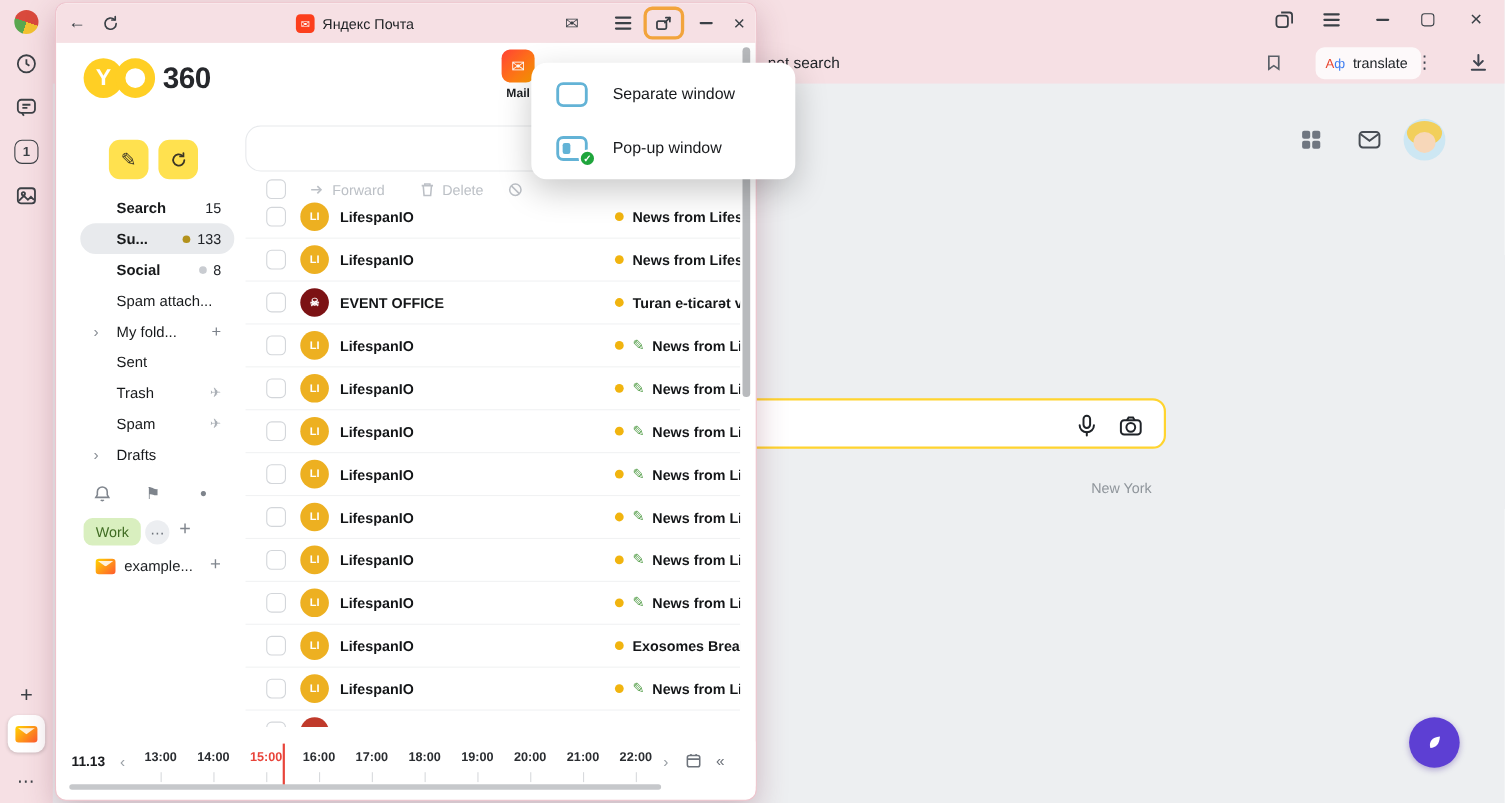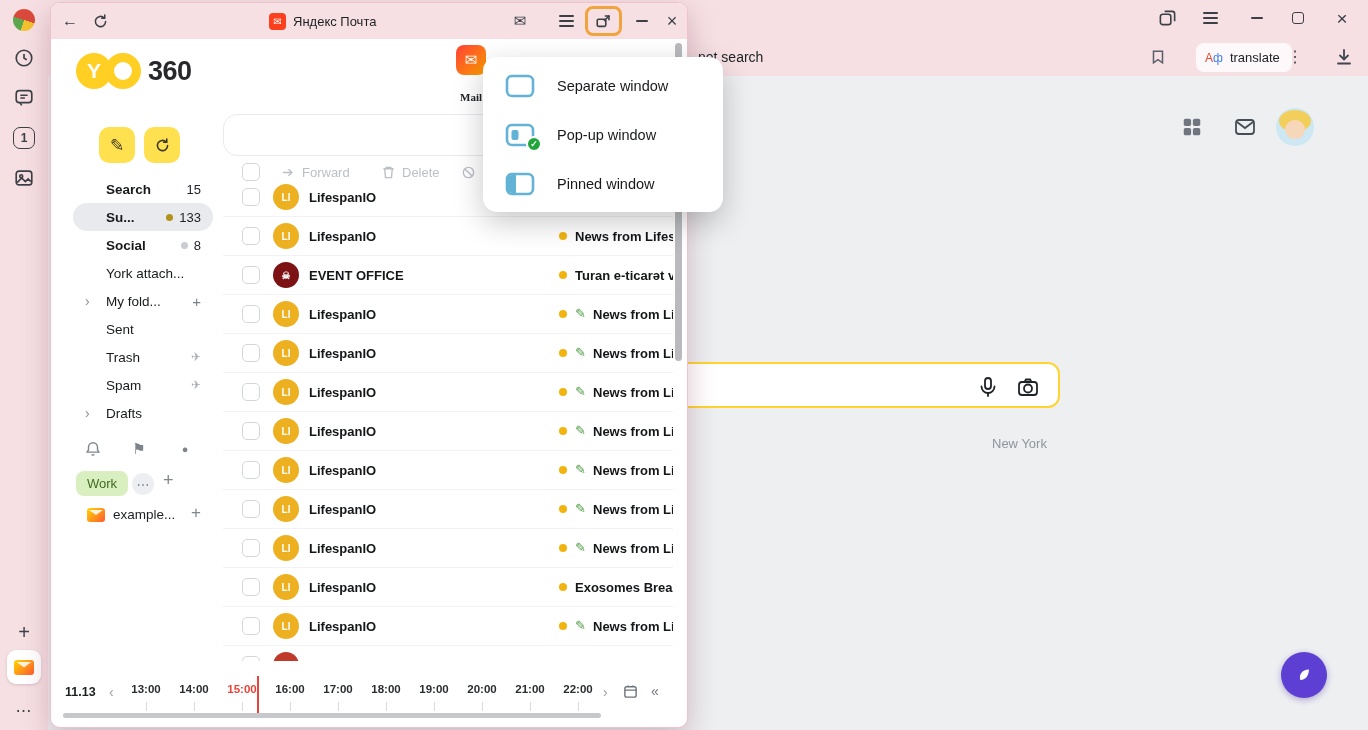--- a/index.html
+++ b/index.html
@@ -60,21 +60,21 @@
   
   .logo-y { position:absolute; left:25px; top:50px; width:36px; height:36px; border-radius:50%; background:#ffcf24; color:#fff; font-weight:800; font-size:21px; display:flex; align-items:center; justify-content:center; z-index:1; }
   .logo-ring { position:absolute; left:54px; top:50px; width:36px; height:36px; border-radius:50%; background:#fff; border:9px solid #ffcf24; z-index:2; }
   .logo-360 { position:absolute; left:97px; top:53px; font-size:27px; font-weight:800; color:#26282c; letter-spacing:-0.5px; }
   .mail-search-wrap { position:absolute; left:160px; top:50px; width:168px; height:36px; border-radius:10px; background:#f1f3f5; }
   .mail-search-wrap input { position:absolute; left:14px; top:7px; width:120px; height:22px; border:none; background:transparent; outline:none; font-size:14px; color:#26282c; font-family:"Liberation Sans",sans-serif; }
   .mail-search-wrap input::placeholder { color:#9aa1a8; }
   .mail-search-mag { position:absolute; right:9px; top:9px; }
   .mail-tab { position:absolute; left:394px; top:42px; width:52px; text-align:center; }
   .mail-tab-icon { width:30px; height:30px; margin:0 auto; border-radius:8px; background:linear-gradient(135deg,#ff4135,#ff9e00); display:flex; align-items:center; justify-content:center; color:#fff; font-size:15px; }
-  .mail-tab-label { margin-top:16px; font-size:11px; font-weight:bold; color:#1d2023;font-family:Liberation Serif, serif; }
+  .mail-tab-label { margin-top:4px; font-size:11px; font-weight:bold; color:#1d2023; }
 
   
   .yellow-btn { position:absolute; top:124px; width:36px; height:36px; border-radius:10px; background:#ffe14f; display:flex; align-items:center; justify-content:center; color:#3b3626; font-size:17px; }
   .folder-list { position:absolute; left:22px; top:172px; width:140px; }
   .folder-row { position:relative; height:28px; display:flex; align-items:center; padding:0 12px 0 33px; border-radius:14px; }
   .folder-row.selected { background:#e8eaed; }
   .chev { position:absolute; left:12px; color:#8b9097; font-size:14px; }
   .flabel { font-size:13.5px; color:#17191b; white-space:nowrap; }
   .flabel.b { font-weight:bold; }
   .fsp { flex:1; }
@@ -304,21 +304,21 @@
           <span class="fdot" style="background: rgb(179, 146, 28);"></span>
           <span class="fcount">133</span>
         </div>
         <div class="folder-row">
           <span class="flabel b">Social</span>
           <span class="fsp"></span>
           <span class="fdot" style="background: rgb(201, 204, 209);"></span>
           <span class="fcount">8</span>
         </div>
         <div class="folder-row">
-          <span class="flabel">York attach...</span>
+          <span class="flabel">Spam attach...</span>
           <span class="fsp"></span>
         </div>
         <div class="folder-row">
           <span class="chev">›</span>
           <span class="flabel">My fold...</span>
           <span class="fsp"></span>
           <span class="fplus">+</span>
         </div>
         <div class="folder-row">
           <span class="flabel">Sent</span>
@@ -505,22 +505,15 @@
           </svg></span>
         <span class="menu-label">Separate window</span>
       </div>
       <div class="menu-item">
         <span class="menu-icon"><svg width="34" height="26" viewBox="0 0 34 26">
             <rect x="4" y="3" width="26" height="20" rx="5" fill="none" stroke="#63b3d6" stroke-width="2.6"></rect>
             <rect x="8.5" y="8" width="7" height="10" rx="2" fill="#63b3d6"></rect>
           </svg><span class="check-badge">✓</span></span>
         <span class="menu-label">Pop-up window</span>
       </div>
-      <div class="menu-item">
-        <span class="menu-icon"><svg width="34" height="26" viewBox="0 0 34 26">
-            <rect x="4" y="3" width="26" height="20" rx="5" fill="none" stroke="#63b3d6" stroke-width="2.6"></rect>
-            <path d="M9 4h4v18H9a5 5 0 0 1-5-5V9a5 5 0 0 1 5-5z" fill="#63b3d6"></path>
-          </svg></span>
-        <span class="menu-label">Pinned window</span>
-      </div>
     </div>
 
 </div>
 
 </body></html>

